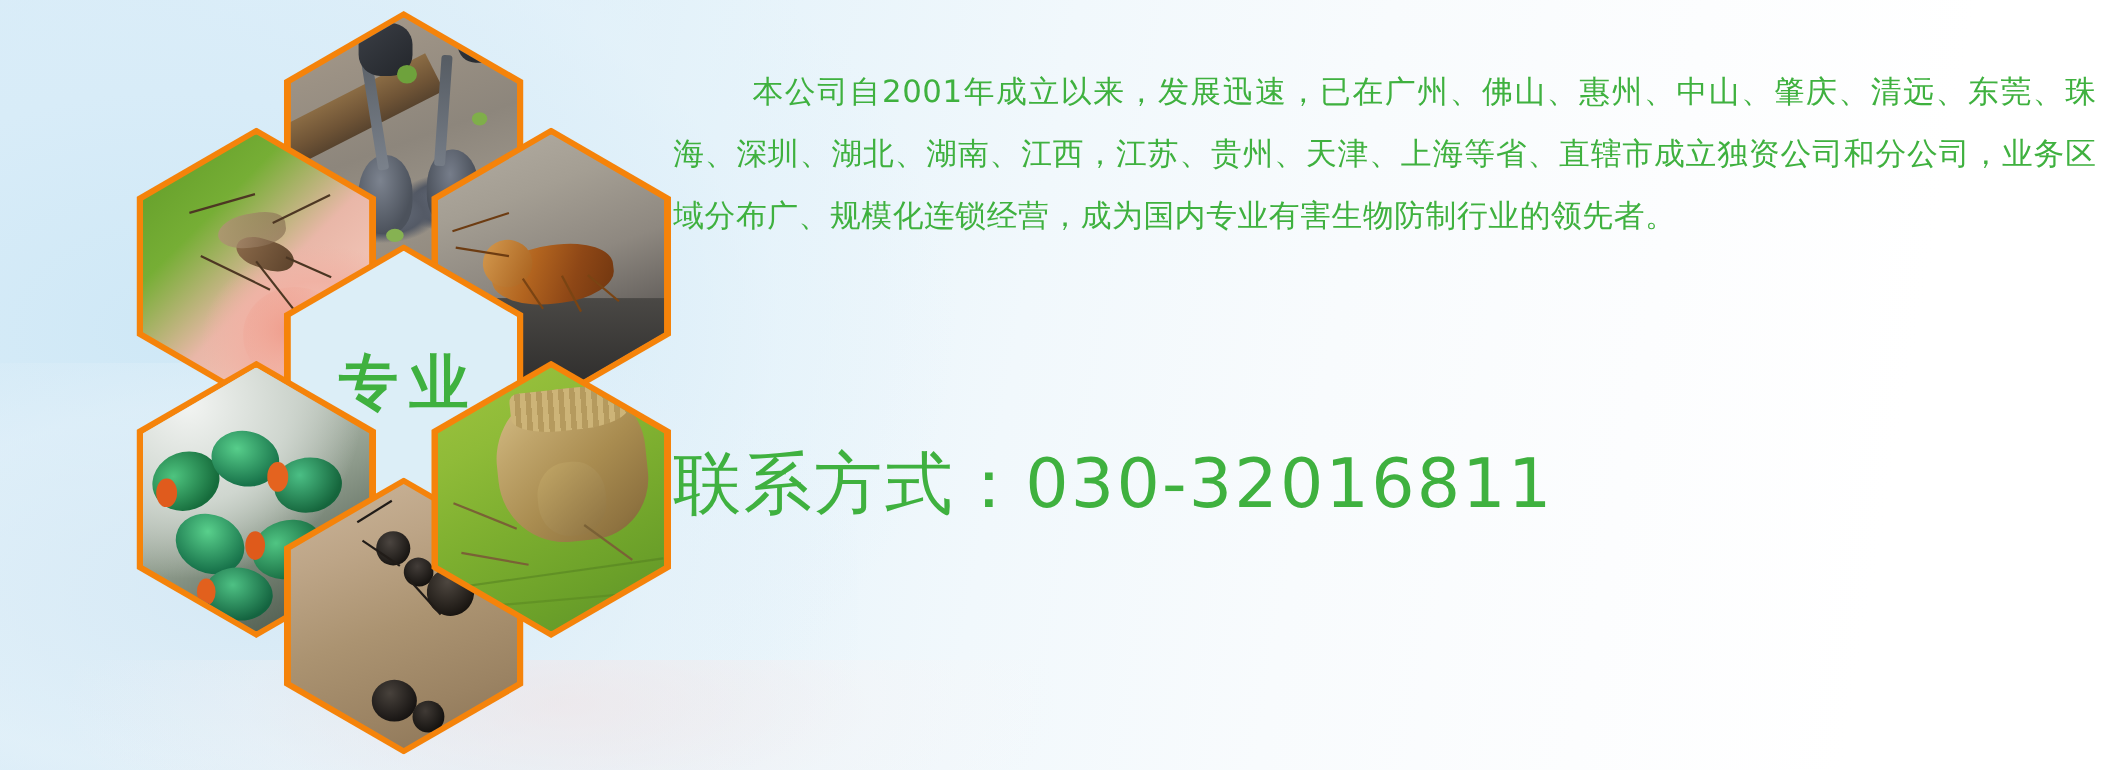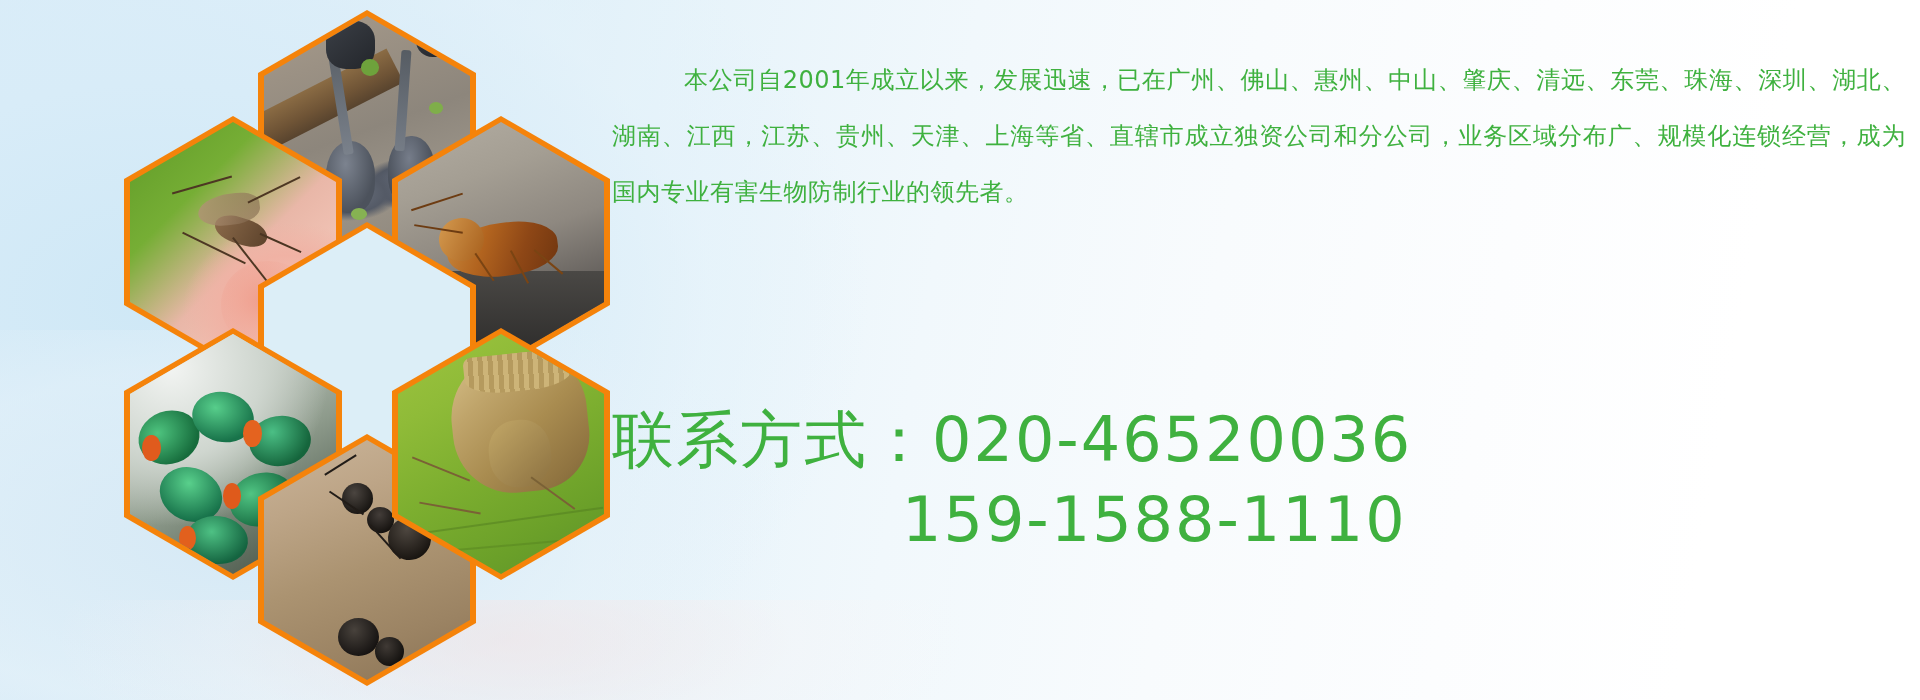--- a/index.html
+++ b/index.html
@@ -48,21 +48,21 @@
     text-indent:10px;line-height:1.05;
     font-family:"DejaVu Sans","Liberation Sans",sans-serif;
   }
 
   
   #copy{
     position:absolute;left:612px;top:28px;width:1300px;
   }
   #paragraph{
     color:#3fb13f;
-    font-size:24px;
+    font-size:28px;
     line-height:56px;
     font-weight:500;
     text-indent:72px;
     letter-spacing:0.5px;
     font-family:"DejaVu Sans","Liberation Sans",sans-serif;
     text-align:justify;
     width:1294px;
   }
   #contact{
     position:absolute;left:612px;top:400px;width:1300px;
@@ -162,20 +162,21 @@
           <div style="position:absolute;left:34%;top:60%;width:16%;height:2px;transform:rotate(56deg);background:#7a4413;"></div>
           <div style="position:absolute;left:50%;top:60%;width:18%;height:2px;transform:rotate(62deg);background:#7a4413;"></div>
           <div style="position:absolute;left:64%;top:58%;width:18%;height:2px;transform:rotate(40deg);background:#7a4413;"></div>
         </div>
       </div>
     </div>
 
     <div class="hex center" style="left:258px;top:222px;width:218px;height:252px;background:#f5830a;">
       <div class="inner">
         <div class="centertext">
+          <span>专业</span>
         </div>
       </div>
     </div>
 
     <div class="hex" style="left:124px;top:328px;width:218px;height:252px;background:#f5830a;">
       <div class="inner">
         <div class="art" style="background:
                radial-gradient(circle at 20% 14%, #f2f4f2 0%, #cfd6cf 34%, rgba(207,214,207,0) 60%),
                linear-gradient(150deg,#dde3dc 0%,#b9c2b8 28%,#8d9a8b 55%,#5e6b5d 80%,#3c4a3d 100%);">
           <div style="position:absolute;left:4%;top:32%;width:30%;height:22%;border-radius:52%;transform:rotate(-20deg);
@@ -244,17 +245,16 @@
       </div>
     </div>
 
   </div>
 
   <div id="copy">
     <p id="paragraph">本公司自2001年成立以来，发展迅速，已在广州、佛山、惠州、中山、肇庆、清远、东莞、珠海、深圳、湖北、湖南、江西，江苏、贵州、天津、上海等省、直辖市成立独资公司和分公司，业务区域分布广、规模化连锁经营，成为国内专业有害生物防制行业的领先者。</p>
   </div>
 
   <div id="contact">
-    <div class="phoneline">联系方式：020-46520036</div>
-    <div class="phoneline second">159-1588-1110</div>
+    <div class="phoneline">联系方式：030-32016811</div>
   </div>
 
 </div>
 
 </body></html>

